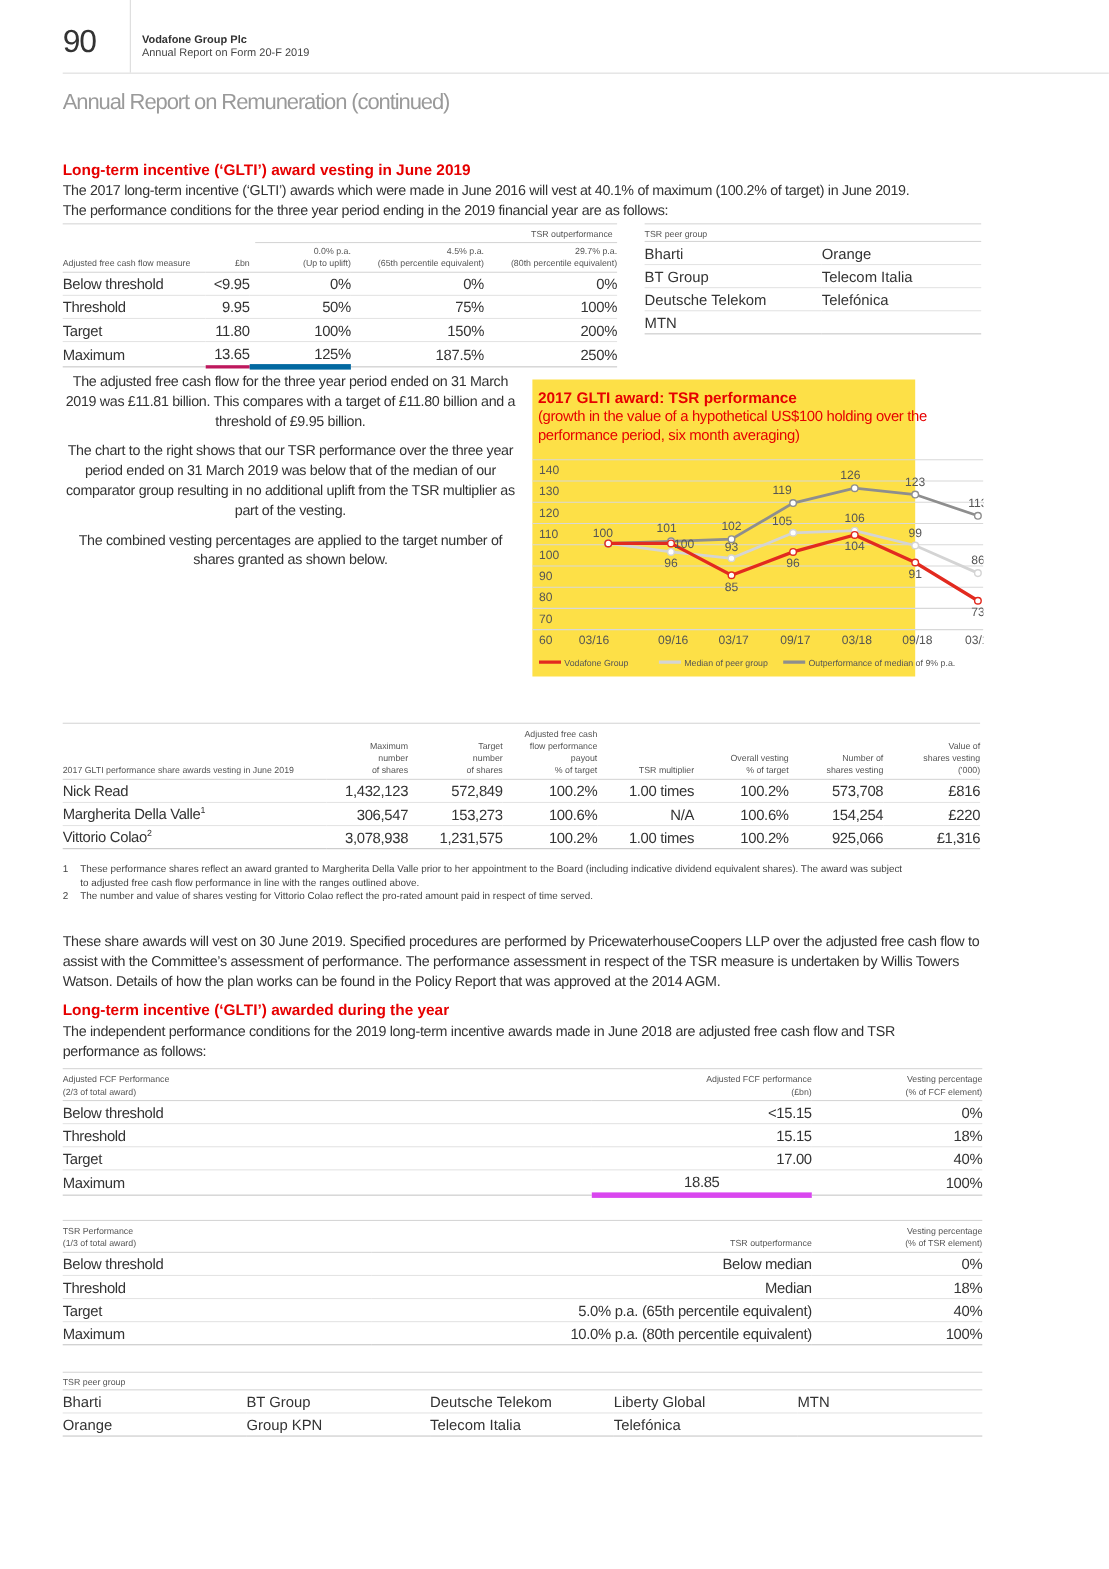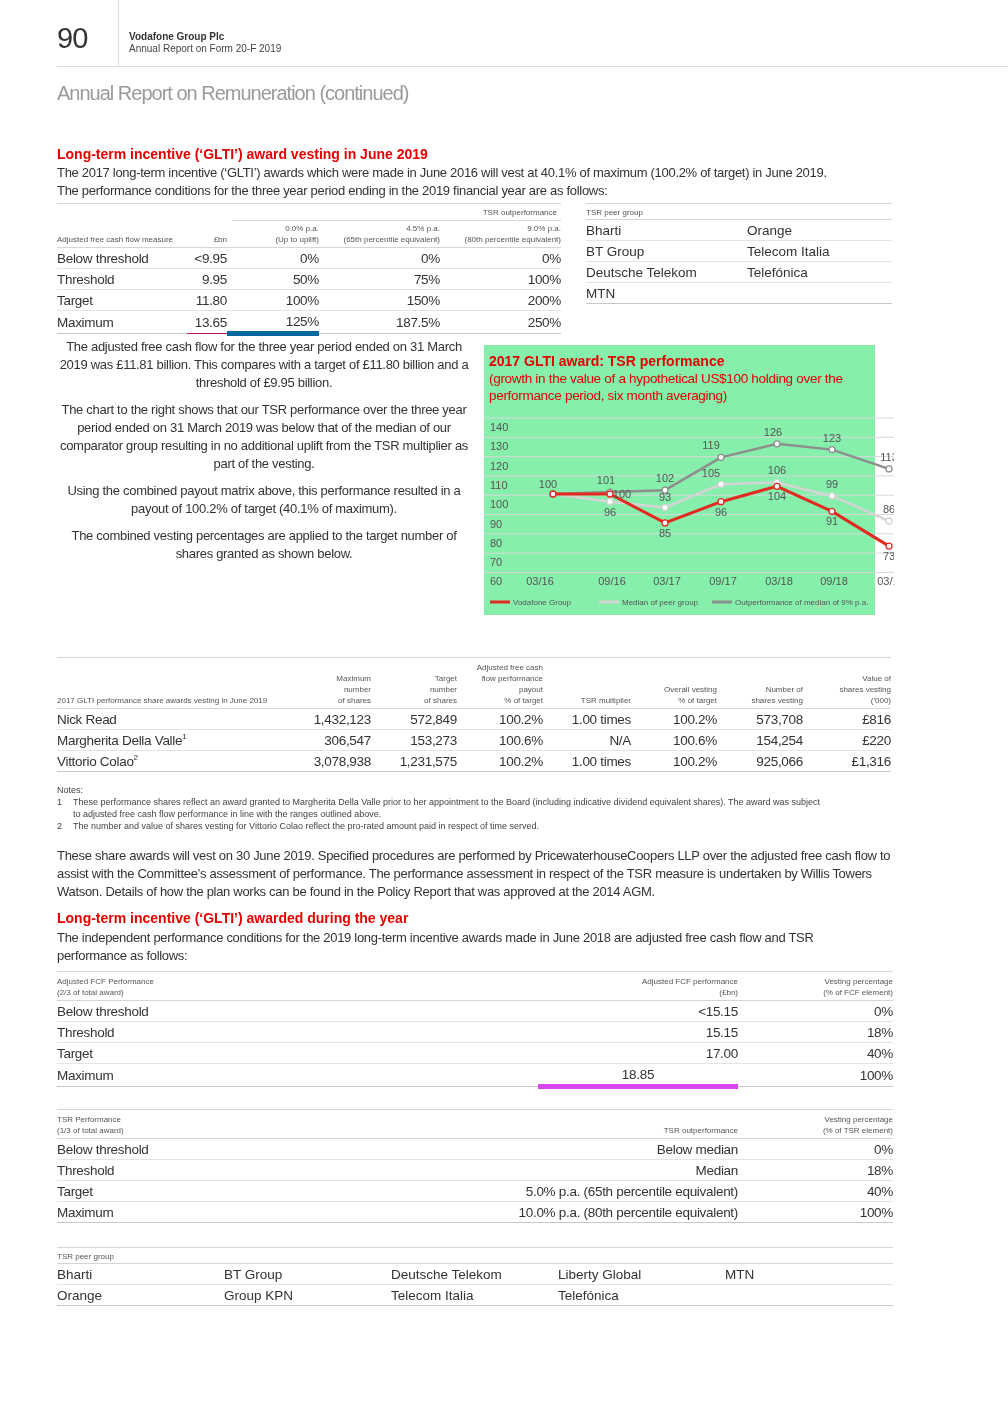--- a/index.html
+++ b/index.html
@@ -14,21 +14,21 @@
   .sec-title { font-size: 14px; font-weight: bold; color: #e60000; text-align: center; }
   .body-text { font-size: 13px; line-height: 18px; color: #333; letter-spacing: -0.3px; }
   .small { font-size: 8px; color: #555; line-height: 11px; }
   .rule { height: 1px; background: #d6d6d6; }
   table { border-collapse: collapse; }
   td, th { padding: 0; }
   .tbl td { font-size: 13.5px; color: #333; height: 20px; border-bottom: 1px solid #e4e4e4; letter-spacing: -0.3px; }
   .tbl th { font-size: 8px; font-weight: normal; color: #555; vertical-align: bottom; line-height: 11px; padding-bottom: 2px; border-bottom: 1px solid #d6d6d6; }
   .r { text-align: right; }
   .l { text-align: left; }
-  .chart-box { left: 484px; top: 345px; width: 391px; height: 270px; background: #86efac; }
+  .chart-box { left: 484px; top: 345px; width: 348px; height: 270px; background: #fde047; }
   .chart-title { font-size: 14px; font-weight: bold; color: #e60000; }
   .chart-sub { font-size: 13.5px; color: #e60000; line-height: 17px; letter-spacing: -0.3px; }
   .notes { font-size: 9px; color: #444; line-height: 12px; }
   .peer td { font-size: 13.5px; color: #333; height: 20px; border-bottom: 1px solid #e4e4e4; }
 </style>
 </head>
 <body>
 
 <div class="abs hdr-vrule"></div>
 <div class="abs hdr-rule"></div>
@@ -53,21 +53,21 @@
       <th class="r" style="width:40px;">£bn</th>
       <th class="r" style="width:92px;">
             <div>0.0% p.a.</div>
             <div>(Up to uplift)</div>
           </th>
       <th class="r" style="width:121px;">
             <div>4.5% p.a.</div>
             <div>(65th percentile equivalent)</div>
           </th>
       <th class="r" style="width:121px;">
-            <div>9.0% p.a.</div>
+            <div>29.7% p.a.</div>
             <div>(80th percentile equivalent)</div>
           </th>
     </tr>
     <tr>
       <td>Below threshold</td>
           <td class="r">&lt;9.95</td>
           <td class="r">0%</td>
           <td class="r">0%</td>
           <td class="r">0%</td>
     </tr>
@@ -80,21 +80,21 @@
     </tr>
     <tr>
       <td>Target</td>
           <td class="r">11.80</td>
           <td class="r">100%</td>
           <td class="r">150%</td>
           <td class="r">200%</td>
     </tr>
     <tr>
       <td style="border-bottom:1px solid #c8c8c8;">Maximum</td>
-          <td class="r" style="border-bottom:1px solid #be185d;">13.65</td>
+          <td class="r" style="border-bottom:3px solid #be185d;">13.65</td>
           <td class="r" style="border-bottom:5px solid #0369a1;">125%</td>
           <td class="r" style="border-bottom:1px solid #c8c8c8;">187.5%</td>
           <td class="r" style="border-bottom:1px solid #c8c8c8;">250%</td>
     </tr>
   </tbody>
     </table>
 </div>
 
 <div class="abs" style="left:586px; top:203px; width:306px;">
   <div class="rule"></div>
@@ -117,21 +117,20 @@
           <td style="border-bottom:1px solid #c8c8c8;">MTN</td>
           <td style="border-bottom:1px solid #c8c8c8;"></td>
         </tr>
   </tbody>
     </table>
 </div>
 
 <div class="abs body-text" style="left:57px; top:338px; width:414px;text-align:center;">
   <p style="margin:0 0 9px 0;">The adjusted free cash flow for the three year period ended on 31 March 2019 was £11.81 billion. This compares with a target of £11.80 billion and a threshold of £9.95 billion.</p>
   <p style="margin:0 0 9px 0;">The chart to the right shows that our TSR performance over the three year period ended on 31 March 2019 was below that of the median of our comparator group resulting in no additional uplift from the TSR multiplier as part of the vesting.</p>
-  <p style="margin:0 0 9px 0;">Using the combined payout matrix above, this performance resulted in a payout of 100.2% of target (40.1% of maximum).</p>
   <p style="margin:0;">The combined vesting percentages are applied to the target number of shares granted as shown below.</p>
 </div>
 
 <div class="abs chart-box">
   <div class="abs chart-title" style="left:5px; top:8px;">2017 GLTI award: TSR performance</div>
   <div class="abs chart-sub" style="left:5px; top:25px; width:380px;">(growth in the value of a hypothetical US$100 holding over the performance period, six month averaging)</div>
   <svg class="abs" style="left:0; top:0;" width="410" height="270" viewBox="0 0 410 270">
     <g id="grid" stroke="#d8d8d8" stroke-width="1">
         <line x1="0" x2="410" y1="73" y2="73"></line>
         <line x1="0" x2="410" y1="92.3" y2="92.3"></line>
@@ -286,21 +285,20 @@
       <td class="r" style="border-bottom:1px solid #c8c8c8;">1.00 times</td>
       <td class="r" style="border-bottom:1px solid #c8c8c8;">100.2%</td>
       <td class="r" style="border-bottom:1px solid #c8c8c8;">925,066</td>
       <td class="r" style="border-bottom:1px solid #c8c8c8;">£1,316</td>
     </tr>
   </tbody>
     </table>
 </div>
 
 <div class="abs notes" style="left:57px; top:784px; width:840px;">
-  <div>Notes:</div>
   <div style="display:flex;">
     <span style="width:16px; flex:none;">1</span>
     <span><span>These performance shares reflect an award granted to Margherita Della Valle prior to her appointment to the Board (including indicative dividend equivalent shares). The award was subject</span><br><span>to adjusted free cash flow performance in line with the ranges outlined above.</span></span>
   </div>
   <div style="display:flex;">
     <span style="width:16px; flex:none;">2</span>
     <span>The number and value of shares vesting for Vittorio Colao reflect the pro-rated amount paid in respect of time served.</span>
   </div>
 </div>
 

